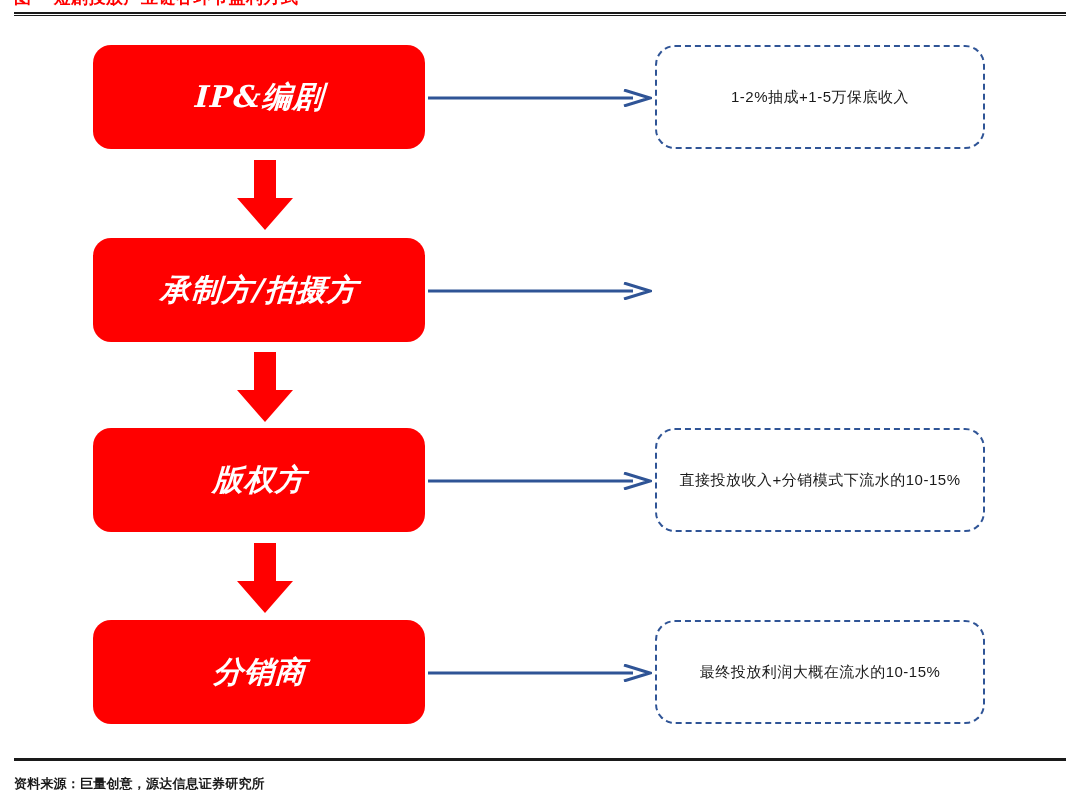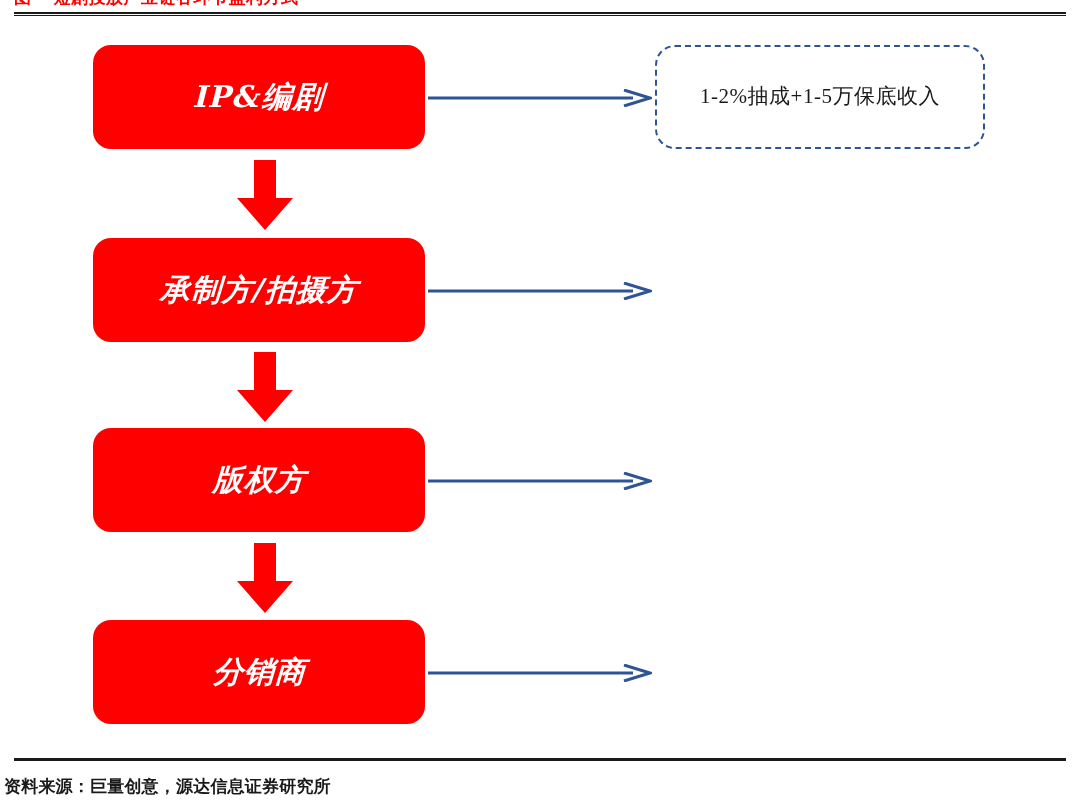--- a/index.html
+++ b/index.html
@@ -105,22 +105,22 @@
     height: 104px;
     border: 2px dashed #2f5496;
     border-radius: 20px;
     box-sizing: border-box;
     display: flex;
     align-items: center;
     justify-content: center;
     padding: 4px 16px;
   }
   .callout-text {
-    font-family: Liberation Serif, serif;
-    font-size: 21px;
+    font-family: Liberation Sans, sans-serif;
+    font-size: 15px;
     color: #1a1a1a;
     text-align: center;
     line-height: 1.32;
     letter-spacing: 0.5px;
   }
 
   
   .down-arrow {
     position: absolute;
     left: 237px;
@@ -136,23 +136,23 @@
   #rule-bottom {
     position: absolute;
     left: 14px;
     top: 758px;
     width: 1052px;
     height: 0;
     border-top: 3px solid #1a1a1a;
   }
   #source-note {
     position: absolute;
-    left: 4px;
+    left: 14px;
     top: 775px;
-    font-size: 17px;
+    font-size: 13px;
     font-weight: bold;
     color: #1a1a1a;
     letter-spacing: 0.2px;
     white-space: nowrap;
   }
 </style>
 </head>
 <body>
 
 <div id="header">
@@ -194,31 +194,37 @@
   <div class="row r2">
     <div class="stage-box">
       <span class="stage-label">版权方</span>
     </div>
     <div class="connector">
       <svg width="224" height="18" viewBox="0 0 224 18" xmlns="http://www.w3.org/2000/svg">
         <line x1="0" y1="9" x2="205" y2="9" stroke="#2F5496" stroke-width="3"></line>
         <polyline points="196,1 222,9 196,17" fill="none" stroke="#2F5496" stroke-width="3" stroke-linejoin="miter" stroke-linecap="butt"></polyline>
       </svg>
     </div>
+    <div class="callout">
+      <span class="callout-text">直接投放收入+分销模式下流水的10-15%</span>
+    </div>
   </div>
 
   <div class="row r3">
     <div class="stage-box">
       <span class="stage-label">分销商</span>
     </div>
     <div class="connector">
       <svg width="224" height="18" viewBox="0 0 224 18" xmlns="http://www.w3.org/2000/svg">
         <line x1="0" y1="9" x2="205" y2="9" stroke="#2F5496" stroke-width="3"></line>
         <polyline points="196,1 222,9 196,17" fill="none" stroke="#2F5496" stroke-width="3" stroke-linejoin="miter" stroke-linecap="butt"></polyline>
       </svg>
+    </div>
+    <div class="callout">
+      <span class="callout-text">最终投放利润大概在流水的10-15%</span>
     </div>
   </div>
 
   <div class="down-arrow a0">
     <svg width="56" height="70" viewBox="0 0 56 70" xmlns="http://www.w3.org/2000/svg">
       <polygon points="17,0 39,0 39,38 56,38 28,70 0,38 17,38" fill="#FF0000"></polygon>
     </svg>
   </div>
   <div class="down-arrow a1">
     <svg width="56" height="70" viewBox="0 0 56 70" xmlns="http://www.w3.org/2000/svg">

